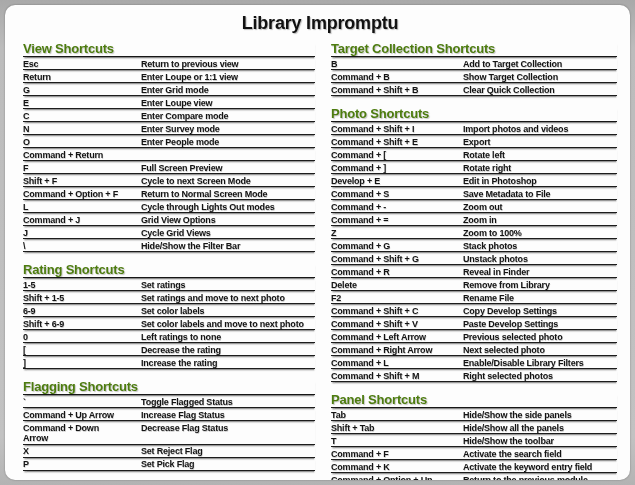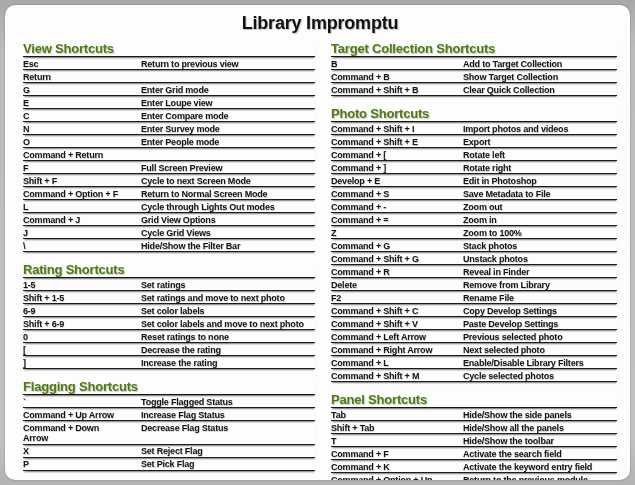--- a/index.html
+++ b/index.html
@@ -66,20 +66,21 @@
     <div class="columns">
       <div class="col col-left" id="col-left">
           <section class="section">
             <h2>View Shortcuts</h2>
             <div class="row">
               <span class="key">Esc</span>
               <span class="action">Return to previous view</span>
             </div>
             <div class="row">
               <span class="key">Return</span>
+              <span class="action">Enter Loupe or 1:1 view</span>
             </div>
             <div class="row">
               <span class="key">G</span>
               <span class="action">Enter Grid mode</span>
             </div>
             <div class="row">
               <span class="key">E</span>
               <span class="action">Enter Loupe view</span>
             </div>
             <div class="row">
@@ -139,21 +140,21 @@
             <div class="row">
               <span class="key">6-9</span>
               <span class="action">Set color labels</span>
             </div>
             <div class="row">
               <span class="key">Shift + 6-9</span>
               <span class="action">Set color labels and move to next photo</span>
             </div>
             <div class="row">
               <span class="key">0</span>
-              <span class="action">Reset ratings to none</span>
+              <span class="action">Left ratings to none</span>
             </div>
             <div class="row">
               <span class="key">[</span>
               <span class="action">Decrease the rating</span>
             </div>
             <div class="row">
               <span class="key">]</span>
               <span class="action">Increase the rating</span>
             </div>
           </section>
@@ -270,21 +271,21 @@
             <div class="row">
               <span class="key">Command + Right Arrow</span>
               <span class="action">Next selected photo</span>
             </div>
             <div class="row">
               <span class="key">Command + L</span>
               <span class="action">Enable/Disable Library Filters</span>
             </div>
             <div class="row">
               <span class="key">Command + Shift + M</span>
-              <span class="action">Cycle selected photos</span>
+              <span class="action">Right selected photos</span>
             </div>
           </section>
           <section class="section">
             <h2>Panel Shortcuts</h2>
             <div class="row">
               <span class="key">Tab</span>
               <span class="action">Hide/Show the side panels</span>
             </div>
             <div class="row">
               <span class="key">Shift + Tab</span>

